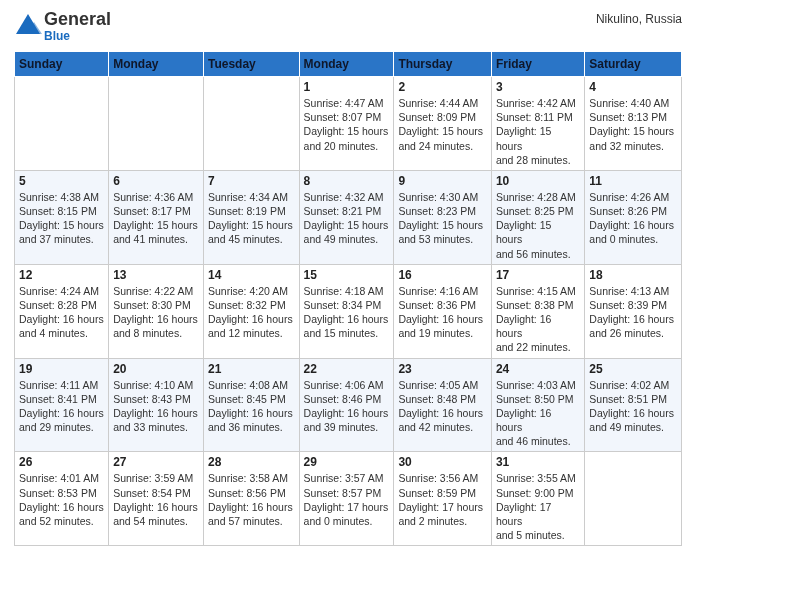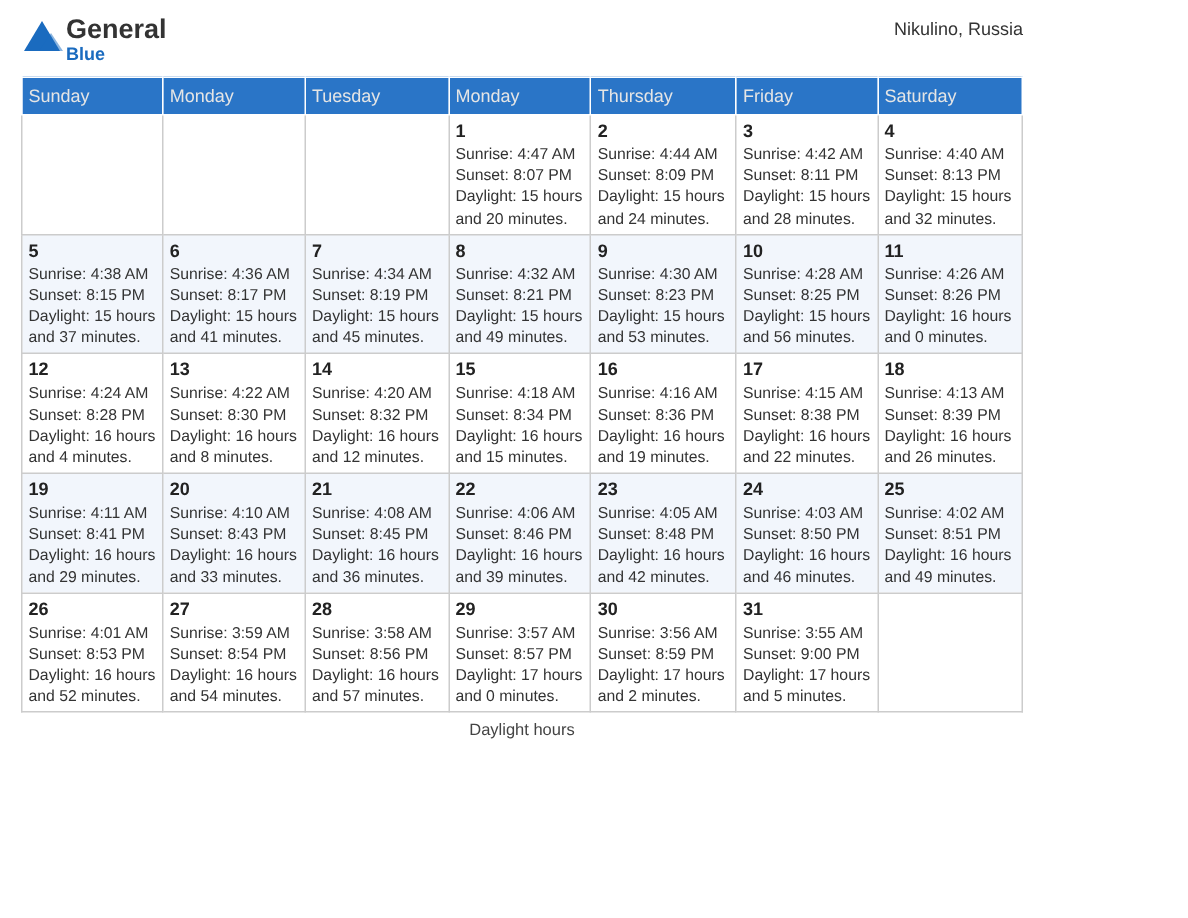--- a/index.html
+++ b/index.html
@@ -61,22 +61,22 @@
       color: #333;
       margin-top: 2px;
     }
     .calendar {
       width: 100%;
       border-collapse: collapse;
       font-size: 11px;
     }
     .calendar thead tr th {
       background: #2a75c7;
-      color: #e5e5e5;
-      font-weight: normal;
+      color: #0f172a;
+      font-weight: bold;
       font-size: 12px;
       padding: 5px 4px;
       text-align: left;
       border: 1px solid #fff;
     }
     .calendar tbody tr td {
       vertical-align: top;
       border: 1px solid #ccc;
       padding: 3px 4px;
       width: 113px;
@@ -370,14 +370,13 @@
             <div class="day-info" style="white-space: pre-line;">Sunrise: 3:55 AM
 Sunset: 9:00 PM
 Daylight: 17 hours
 and 5 minutes.</div>
           </td>
           <td class="empty-cell"></td>
         </tr>
       </tbody>
   </table>
 
-  <div class="footer-note">Daylight hours</div>
 </div>
 
 </body></html>

